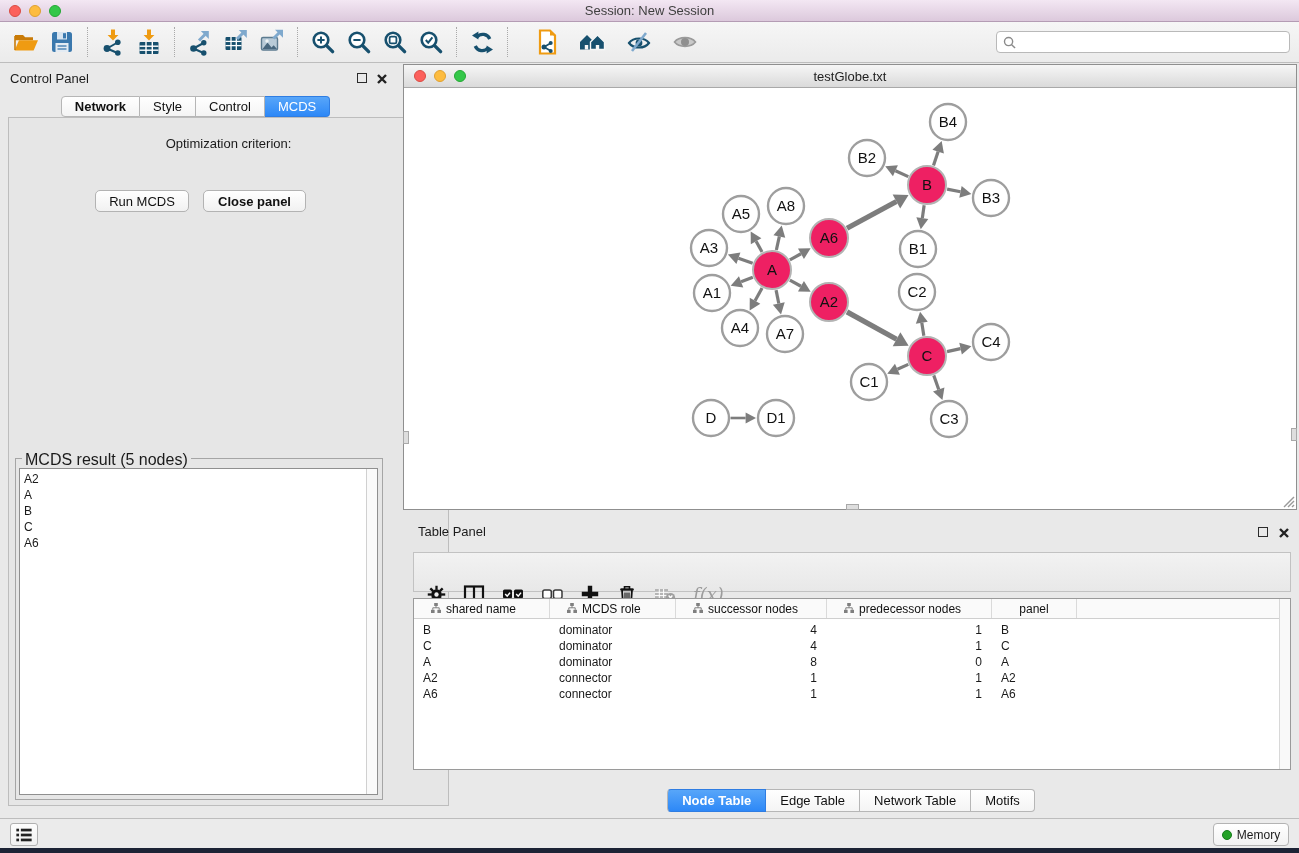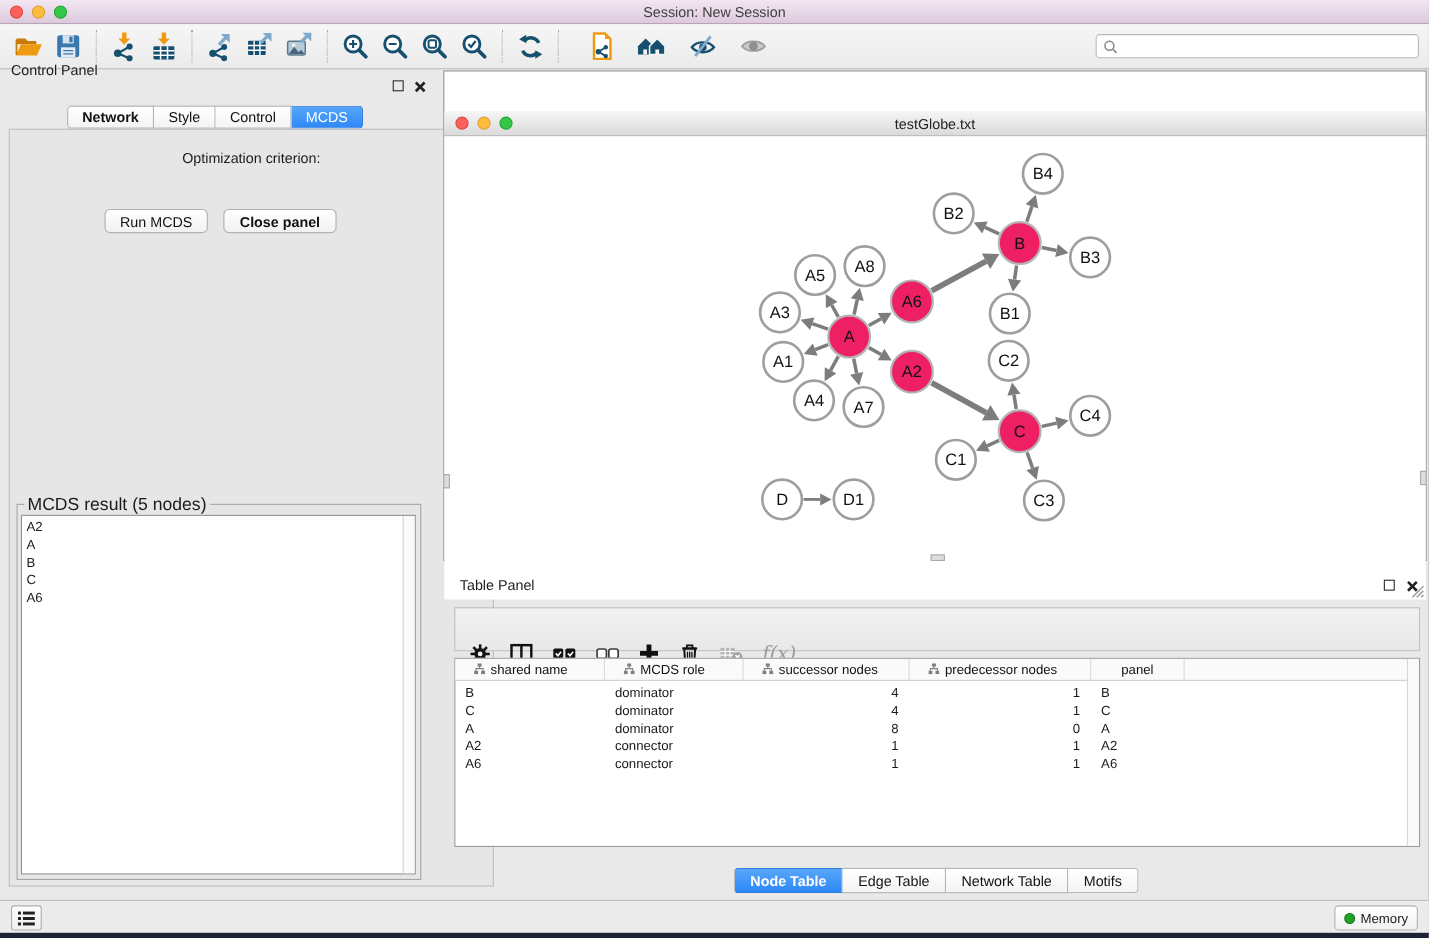--- a/index.html
+++ b/index.html
@@ -92,21 +92,20 @@
   .listbox .v-track { position:absolute; right:0; top:0; bottom:0; width:11px; background:#fafafa; border-left:1px solid #d0d0d0; }
   .list-item { font-size:12px; line-height:16px; padding:0 0 0 4px; }
   
   .net-window {
     position:absolute; left:403px; top:64px; width:894px; height:446px;
     border:1px solid #8f8f8f; background:#fff;
   }
   .nw-titlebar {
     position:relative; height:23px; background:linear-gradient(#f6f6f6,#dadada);
     border-bottom:1px solid #a9a9a9;
-    margin-top:36px;
   }
   .nw-titlebar .tl-group { position:absolute; left:10px; top:5px; display:flex; gap:8px; }
   .nw-title { position:absolute; left:0; right:0; top:4px; text-align:center; font-size:13px; color:#222; }
   .nw-canvas { position:relative; width:892px; height:421px; background:#fff; }
   .nub-v { position:absolute; width:6px; height:13px; background:#dedede; border:1px solid #a9a9a9; }
   .nub-h { position:absolute; width:13px; height:6px; background:#dedede; border:1px solid #a9a9a9; }
   .grip { position:absolute; right:1px; bottom:1px; }
   
   .tp-toolbar {
     position:absolute; left:413px; top:552px; width:878px; height:40px;
@@ -327,21 +326,21 @@
 
     <div class="searchbox">
       <svg width="13" height="13" viewBox="0 0 14 14">
         <circle cx="6" cy="6" r="4.4" fill="none" stroke="#8a8a8a" stroke-width="1.5"></circle>
         <line x1="9.3" y1="9.3" x2="13" y2="13" stroke="#8a8a8a" stroke-width="1.5"></line>
       </svg>
       <input type="text" placeholder="" style="">
     </div>
   </div>
 
-  <div class="panel-title" style="left:10px; top:56px;">Control Panel</div>
+  <div class="panel-title" style="left:10px; top:71px;">Control Panel</div>
   <span class="float-btn" style="left:357px; top:73px;"></span>
   <svg class="close-btn" style="left:376px; top:73px;" viewBox="0 0 12 12">
     <path d="M2 2l8 8M10 2l-8 8" stroke="#222" stroke-width="2.4"></path>
   </svg>
 
   <div class="cp-tabs">
       <div class="seg-row">
         <div class="seg-btn">Network</div>
         <div class="seg-btn">Style</div>
         <div class="seg-btn">Control</div>

